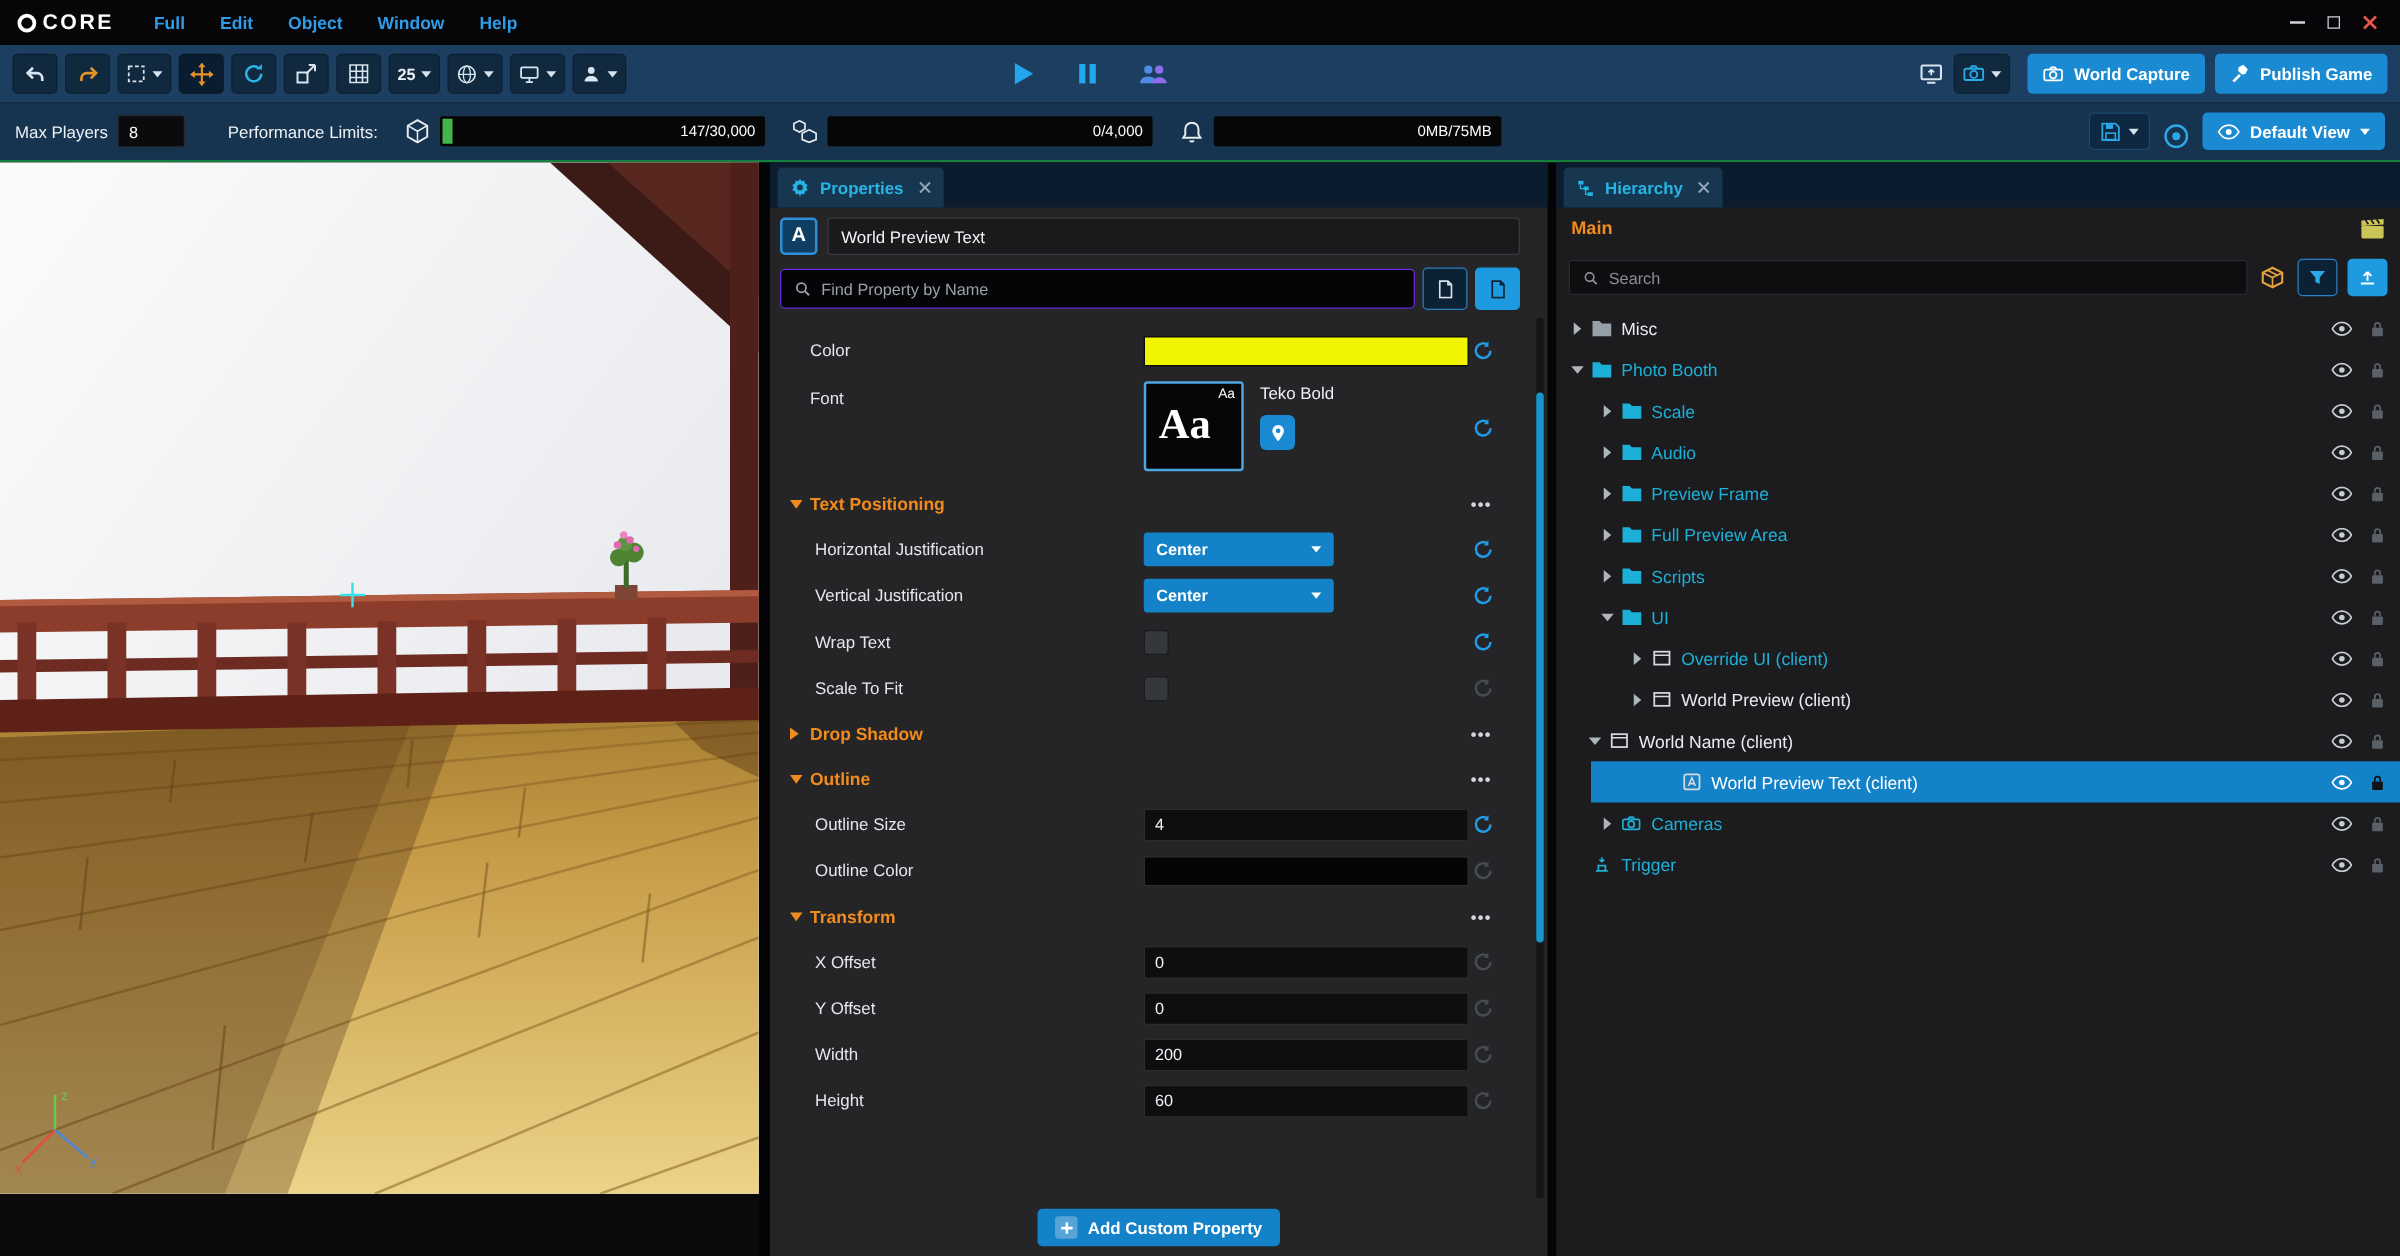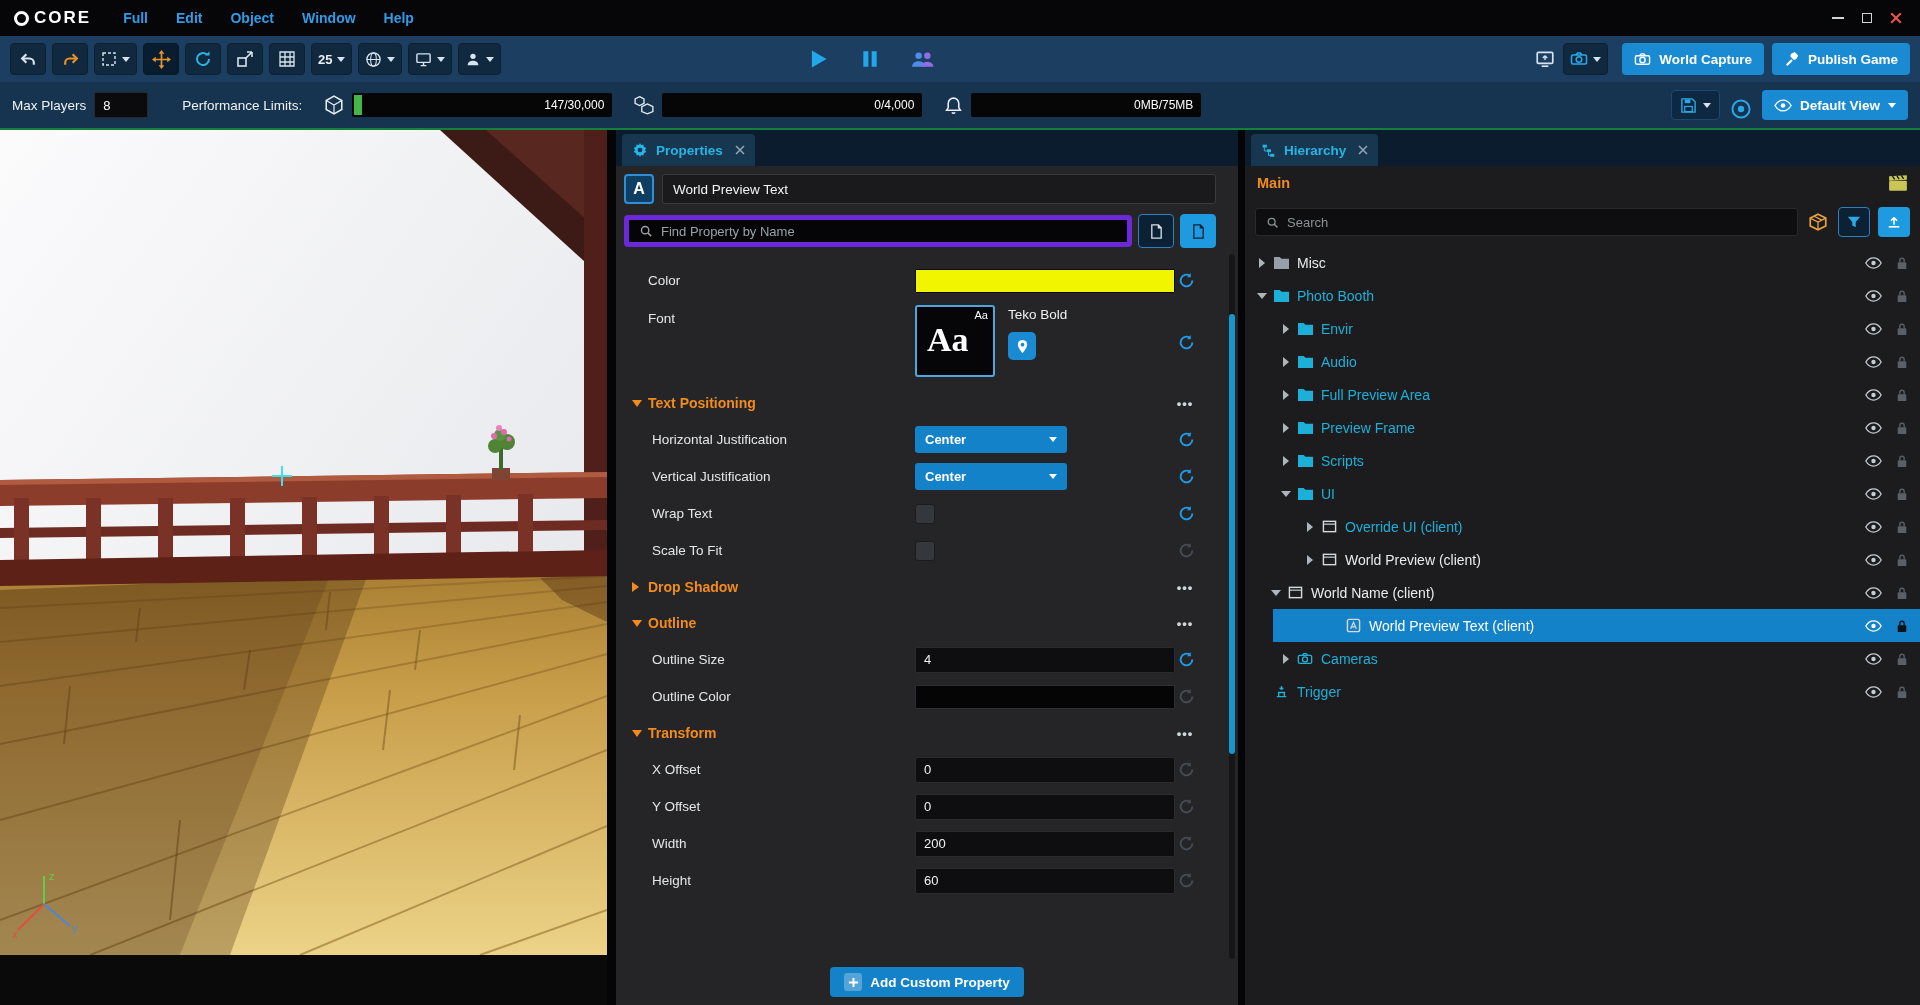--- a/index.html
+++ b/index.html
@@ -58,21 +58,21 @@
   .axis-gizmo{position:absolute;left:10px;bottom:14px}
 
   
   .props-head{padding:6px 10px 4px 8px}
   .obj-row{display:flex;align-items:center;gap:8px;height:34px}
   .text-obj-icon{width:30px;height:30px;background:#0e3f63;border:2px solid #2e8fd6;border-radius:4px;
     color:#fff;font-weight:bold;font-size:16px;display:flex;align-items:center;justify-content:center}
   .obj-name{flex:1;height:30px;background:#1a1a1c;border:1px solid #3a3a3e;border-radius:3px;color:#f2f4f6;
     display:flex;align-items:center;padding-left:10px;font-size:13.5px;margin-right:12px}
   .find-row{display:flex;align-items:center;gap:6px;margin-top:6px;height:38px;padding-right:12px}
-  .find-input{flex:1;height:32px;background:#050507;border:5px solid #6d28d9;border-radius:4px;display:flex;align-items:center;gap:8px;padding:0 10px;color:#9aa1a8}
+  .find-input{flex:1;height:32px;background:#050507;border:1px solid #6d28d9;border-radius:4px;display:flex;align-items:center;gap:8px;padding:0 10px;color:#9aa1a8}
   .sq-btn{width:36px;height:34px;background:#0c2133;border:1px solid #2c7fc0;border-radius:4px;color:#d8e2ea;display:flex;align-items:center;justify-content:center}
   .sq-btn.active{background:#1e9be0;border-color:#1e9be0;color:#0b2134}
 
   .plist{position:relative;flex:1;padding-top:8px;overflow:hidden}
   .prow{height:37px;position:relative;display:flex;align-items:center}
   .prow .plabel{position:absolute;left:32px;color:#e4e7ea;font-size:13.5px}
   .prow.child .plabel{left:36px}
   .pinput{position:absolute;left:299px;width:260px;height:26px;background:#0e0e10;border:1px solid #2b2b2e;border-radius:2px;color:#f0f2f4;display:flex;align-items:center;padding-left:8px;font-size:13px}
   .swatch{position:absolute;left:299px;width:260px;height:24px;border:1px solid #0a0a0a;border-radius:1px}
   .swatch.dark{border-color:#2e2e32}
@@ -787,21 +787,21 @@
           </div>
           <div class="tree-row" style="padding-left: 34px;">
             <span class="tree-arrow">
               <span class="tri-closed"></span>
             </span>
             <span class="tree-icon ic-teal">
               <svg width="17" height="15" viewBox="0 0 18 16">
                 <path d="M1 2h6l2 2h8v11H1z" fill="currentColor"></path>
               </svg>
             </span>
-            <span class="tree-label tone-teal">Envir</span>
+            <span class="tree-label tone-teal">Scale</span>
             <span class="row-eye">
               <svg width="17" height="12" viewBox="0 0 20 14">
                 <path d="M1 7C3.5 2.6 6.6 1 10 1s6.5 1.6 9 6c-2.5 4.4-5.6 6-9 6S3.5 11.4 1 7z" fill="none" stroke="currentColor" stroke-width="1.5"></path>
                 <circle cx="10" cy="7" r="2.6" fill="currentColor"></circle>
               </svg>
             </span>
             <span class="row-lock">
               <svg width="12" height="14" viewBox="0 0 14 16">
                 <rect x="2" y="7" width="10" height="8" rx="1" fill="currentColor"></rect>
                 <path d="M4.5 7V5a2.5 2.5 0 0 1 5 0v2" fill="none" stroke="currentColor" stroke-width="1.6"></path>
@@ -833,21 +833,21 @@
           </div>
           <div class="tree-row" style="padding-left: 34px;">
             <span class="tree-arrow">
               <span class="tri-closed"></span>
             </span>
             <span class="tree-icon ic-teal">
               <svg width="17" height="15" viewBox="0 0 18 16">
                 <path d="M1 2h6l2 2h8v11H1z" fill="currentColor"></path>
               </svg>
             </span>
-            <span class="tree-label tone-teal">Full Preview Area</span>
+            <span class="tree-label tone-teal">Preview Frame</span>
             <span class="row-eye">
               <svg width="17" height="12" viewBox="0 0 20 14">
                 <path d="M1 7C3.5 2.6 6.6 1 10 1s6.5 1.6 9 6c-2.5 4.4-5.6 6-9 6S3.5 11.4 1 7z" fill="none" stroke="currentColor" stroke-width="1.5"></path>
                 <circle cx="10" cy="7" r="2.6" fill="currentColor"></circle>
               </svg>
             </span>
             <span class="row-lock">
               <svg width="12" height="14" viewBox="0 0 14 16">
                 <rect x="2" y="7" width="10" height="8" rx="1" fill="currentColor"></rect>
                 <path d="M4.5 7V5a2.5 2.5 0 0 1 5 0v2" fill="none" stroke="currentColor" stroke-width="1.6"></path>
@@ -856,21 +856,21 @@
           </div>
           <div class="tree-row" style="padding-left: 34px;">
             <span class="tree-arrow">
               <span class="tri-closed"></span>
             </span>
             <span class="tree-icon ic-teal">
               <svg width="17" height="15" viewBox="0 0 18 16">
                 <path d="M1 2h6l2 2h8v11H1z" fill="currentColor"></path>
               </svg>
             </span>
-            <span class="tree-label tone-teal">Preview Frame</span>
+            <span class="tree-label tone-teal">Full Preview Area</span>
             <span class="row-eye">
               <svg width="17" height="12" viewBox="0 0 20 14">
                 <path d="M1 7C3.5 2.6 6.6 1 10 1s6.5 1.6 9 6c-2.5 4.4-5.6 6-9 6S3.5 11.4 1 7z" fill="none" stroke="currentColor" stroke-width="1.5"></path>
                 <circle cx="10" cy="7" r="2.6" fill="currentColor"></circle>
               </svg>
             </span>
             <span class="row-lock">
               <svg width="12" height="14" viewBox="0 0 14 16">
                 <rect x="2" y="7" width="10" height="8" rx="1" fill="currentColor"></rect>
                 <path d="M4.5 7V5a2.5 2.5 0 0 1 5 0v2" fill="none" stroke="currentColor" stroke-width="1.6"></path>

